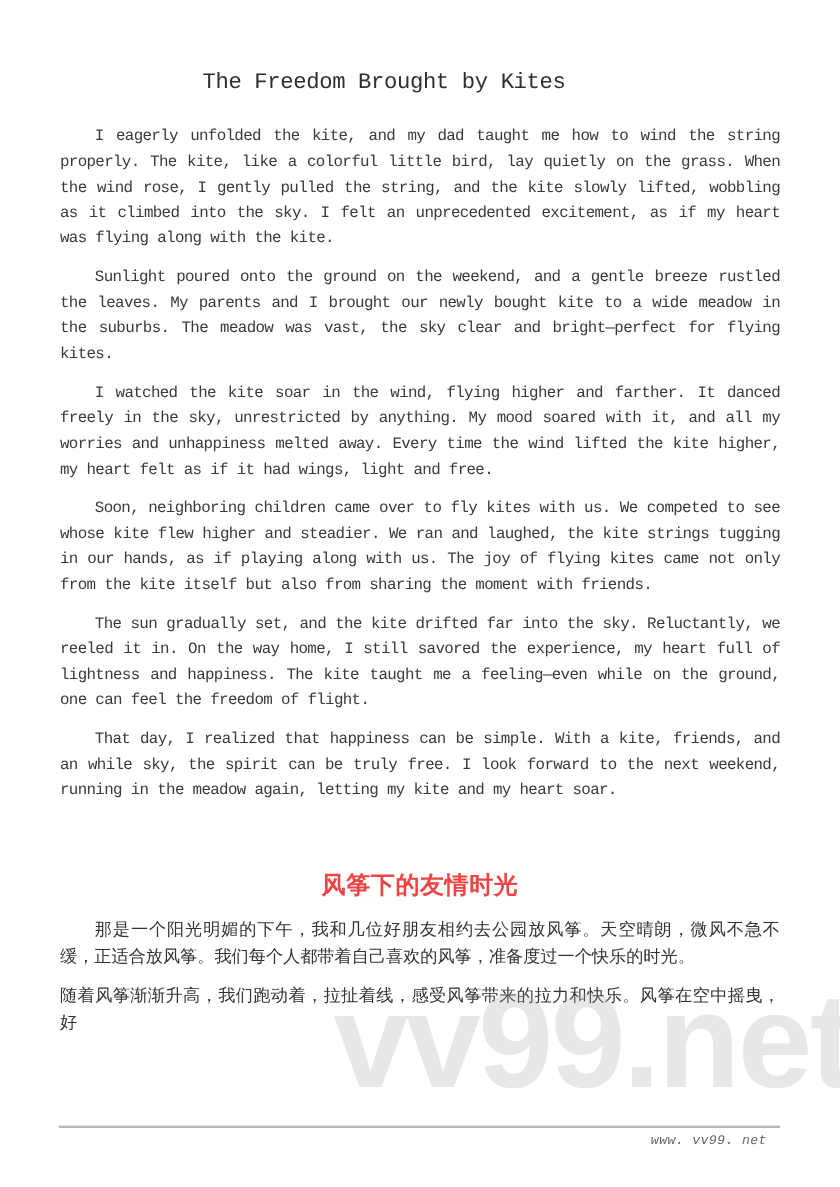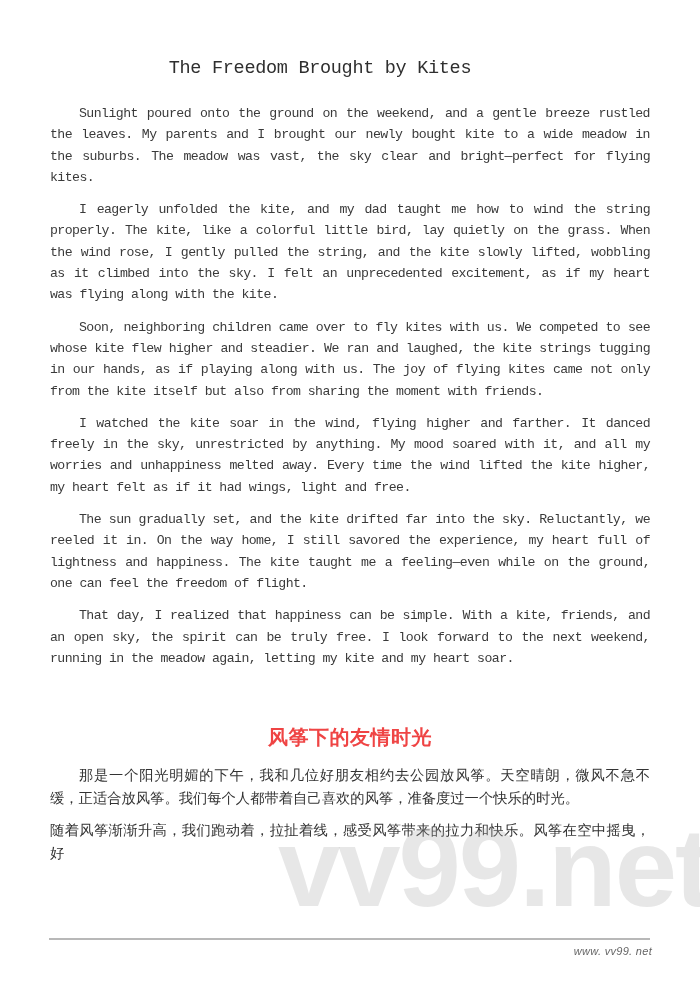--- a/index.html
+++ b/index.html
@@ -94,42 +94,42 @@
       position: absolute;
       left: 49px;
       top: 938px;
       width: 601px;
       height: 2px;
       background: #b8b8b8;
     }
     .footer-site {
       position: absolute;
       top: 945px;
-      right: 48px;
-      font-family: Liberation Sans, sans-serif;
+      right: 61px;
+      font-family: Liberation Mono, monospace;
       font-style: italic;
       font-size: 11px;
       color: #666666;
       letter-spacing: 0.3px;
     }
   </style>
 </head>
 <body>
 
 <div class="page">
 
   <h1 class="en-title">The Freedom Brought by Kites</h1>
 
   <div class="en-body">
+    <p>I eagerly unfolded the kite, and my dad taught me how to wind the string properly. The kite, like a colorful little bird, lay quietly on the grass. When the wind rose, I gently pulled the string, and the kite slowly lifted, wobbling as it climbed into the sky. I felt an unprecedented excitement, as if my heart was flying along with the kite.</p>
     <p>Sunlight poured onto the ground on the weekend, and a gentle breeze rustled the leaves. My parents and I brought our newly bought kite to a wide meadow in the suburbs. The meadow was vast, the sky clear and bright—perfect for flying kites.</p>
-    <p>I eagerly unfolded the kite, and my dad taught me how to wind the string properly. The kite, like a colorful little bird, lay quietly on the grass. When the wind rose, I gently pulled the string, and the kite slowly lifted, wobbling as it climbed into the sky. I felt an unprecedented excitement, as if my heart was flying along with the kite.</p>
+    <p>I watched the kite soar in the wind, flying higher and farther. It danced freely in the sky, unrestricted by anything. My mood soared with it, and all my worries and unhappiness melted away. Every time the wind lifted the kite higher, my heart felt as if it had wings, light and free.</p>
     <p>Soon, neighboring children came over to fly kites with us. We competed to see whose kite flew higher and steadier. We ran and laughed, the kite strings tugging in our hands, as if playing along with us. The joy of flying kites came not only from the kite itself but also from sharing the moment with friends.</p>
-    <p>I watched the kite soar in the wind, flying higher and farther. It danced freely in the sky, unrestricted by anything. My mood soared with it, and all my worries and unhappiness melted away. Every time the wind lifted the kite higher, my heart felt as if it had wings, light and free.</p>
     <p>The sun gradually set, and the kite drifted far into the sky. Reluctantly, we reeled it in. On the way home, I still savored the experience, my heart full of lightness and happiness. The kite taught me a feeling—even while on the ground, one can feel the freedom of flight.</p>
-    <p>That day, I realized that happiness can be simple. With a kite, friends, and an open sky, the spirit can be truly free. I look forward to the next weekend, running in the meadow again, letting my kite and my heart soar.</p>
+    <p>That day, I realized that happiness can be simple. With a kite, friends, and an while sky, the spirit can be truly free. I look forward to the next weekend, running in the meadow again, letting my kite and my heart soar.</p>
   </div>
 
   <h2 class="zh-title">风筝下的友情时光</h2>
 
   <div class="zh-body">
     <p>那是一个阳光明媚的下午，我和几位好朋友相约去公园放风筝。天空晴朗，微风不急不缓，正适合放风筝。我们每个人都带着自己喜欢的风筝，准备度过一个快乐的时光。</p>
     <p class="noindent">随着风筝渐渐升高，我们跑动着，拉扯着线，感受风筝带来的拉力和快乐。风筝在空中摇曳，好</p>
   </div>
 
   <div class="watermark">vv99.net</div>

